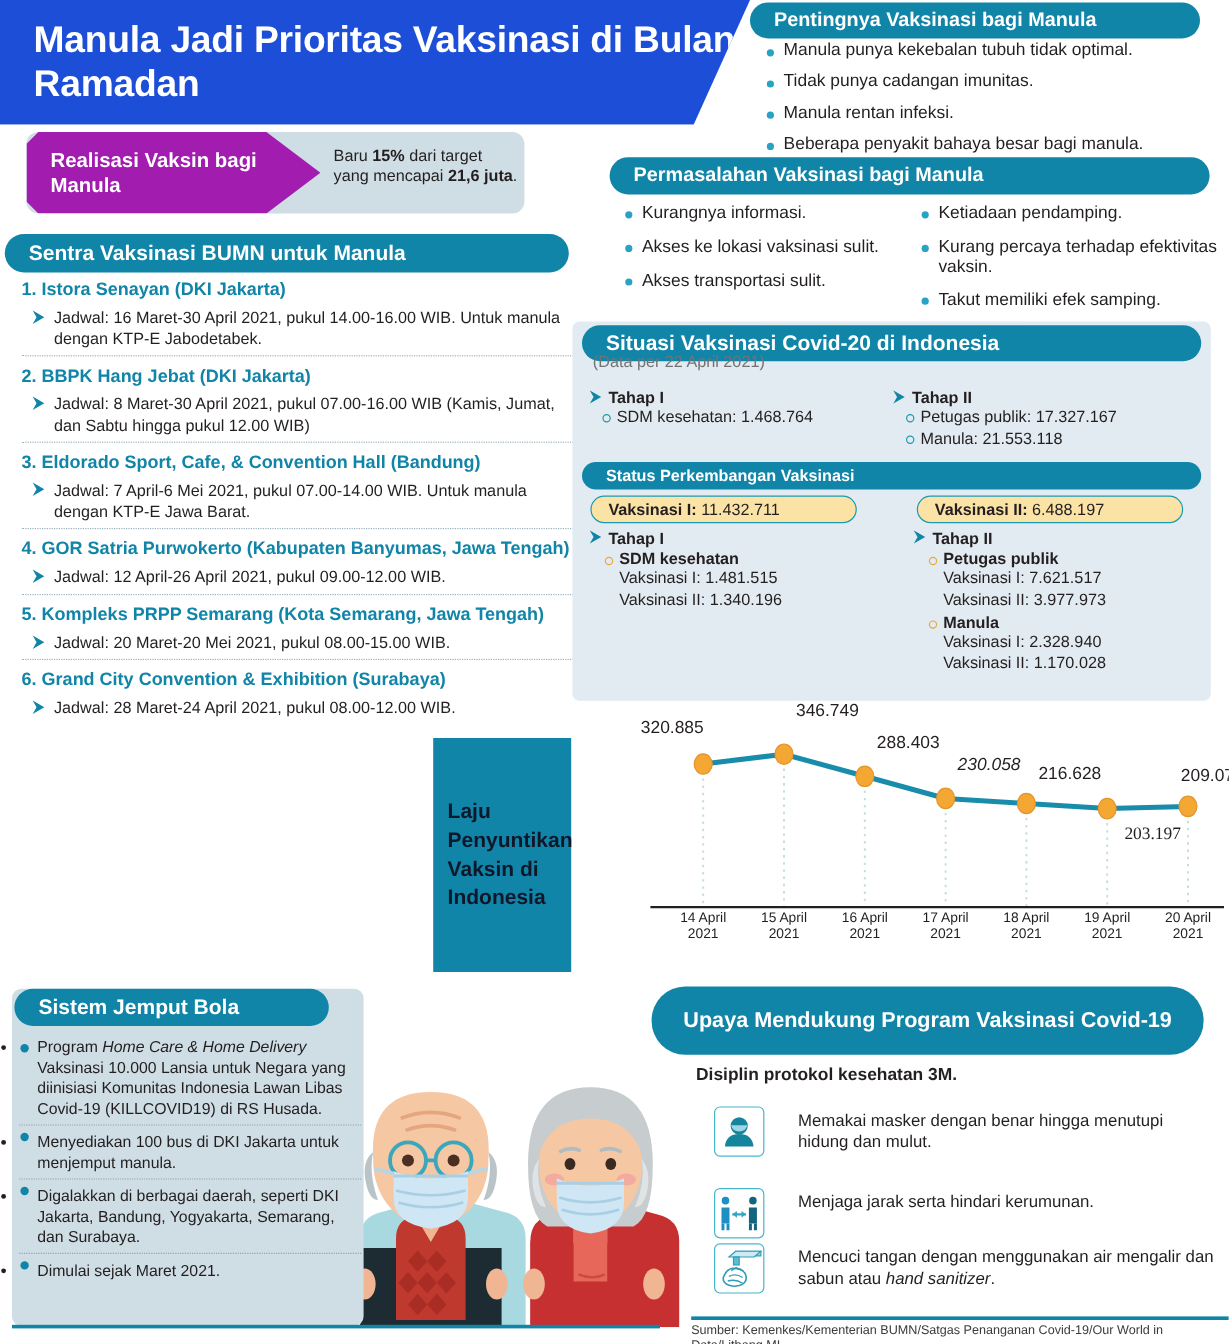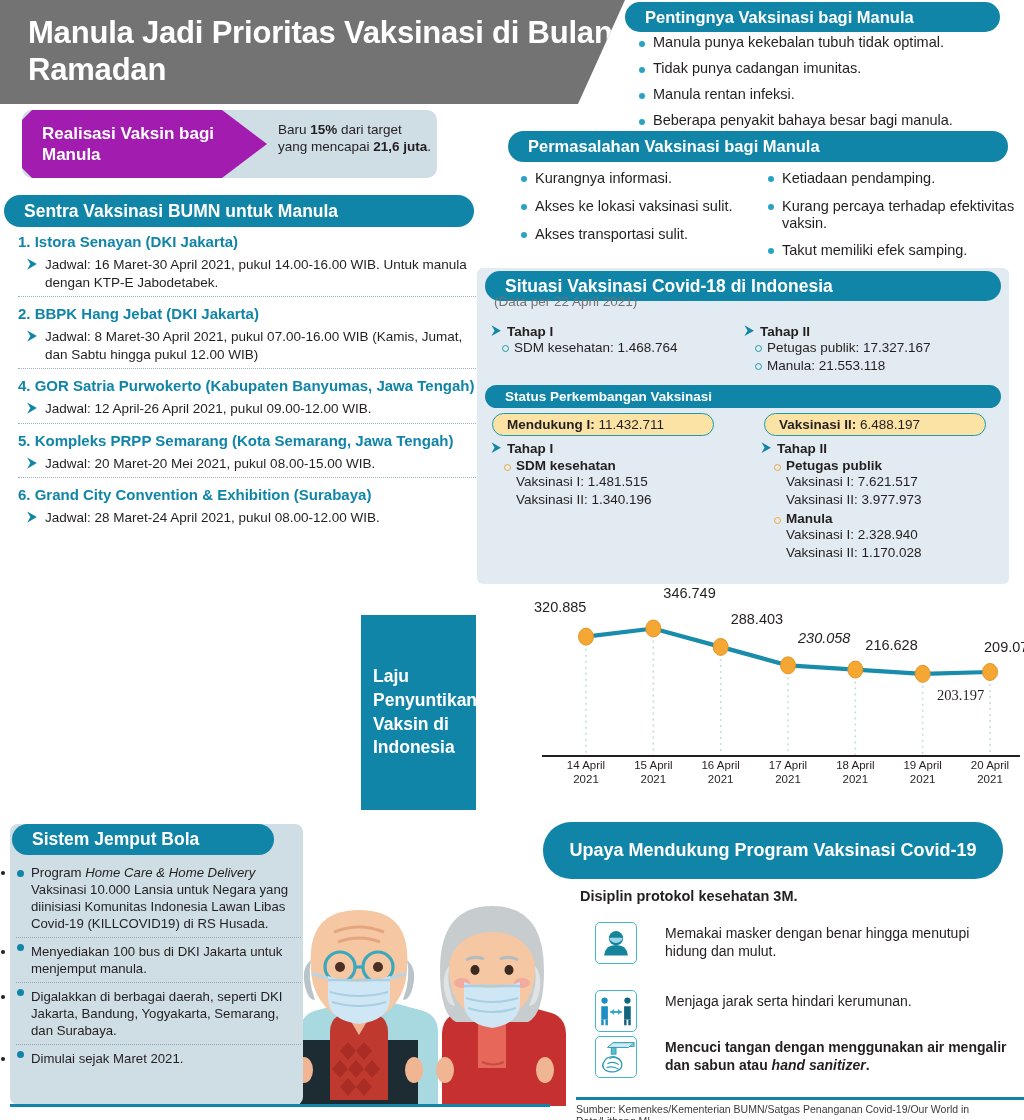--- a/index.html
+++ b/index.html
@@ -8,21 +8,21 @@
   body {
     width:1024px; height:1120px; position:relative; overflow:hidden;
     font-family:"Liberation Sans", sans-serif;
     color:#231f20;
   }
   .page { position:absolute; inset:0; }
 
   
   .header {
     position:absolute; left:0; top:0; width:625px; height:104px;
-    background:#737373;
+    background:#1d4ed8;
     clip-path: polygon(0 0, 625px 0, 578px 104px, 0 104px);
     display:flex; align-items:center;
   }
   .header h1 {
     color:#ffffff; font-size:31px; line-height:1.18; font-weight:bold;
     padding-left:28px; letter-spacing:-0.2px;
   }
 
   
   .pill {
@@ -116,21 +116,21 @@
     border-radius:50%; border:1.4px solid #e9a93b;
   }
   .det-val { padding-left:24px; font-size:13.5px; line-height:1.34; }
 
   
   .chart-title-box {
     position:absolute; left:361px; top:615px; width:115px; height:195px;
     background:#1185a8; display:flex; align-items:center;
   }
   .chart-title-box span {
-    color:#ffffff; font-weight:bold; font-size:17.5px; line-height:1.35; padding-left:12px;
+    color:#0f172a; font-weight:bold; font-size:17.5px; line-height:1.35; padding-left:12px;
   }
   .chart-area { position:absolute; left:520px; top:592px; width:504px; height:215px; }
   .chart-svg { position:absolute; left:0; top:0; }
   .xlabels { position:absolute; left:0; top:166px; width:504px; height:46px; }
   .xlab {
     position:absolute; width:72px; text-align:center; font-size:11.5px; line-height:1.22;
     transform:translateX(-36px);
   }
   .dlabel { position:absolute; font-size:14.5px; white-space:nowrap; }
 
@@ -218,36 +218,40 @@
   <div class="sentra-list" id="sentra-list">
       <div class="sentra-item">
         <div class="sentra-title">1. Istora Senayan (DKI Jakarta)</div>
         <div class="sentra-sub">Jadwal: 16 Maret-30 April 2021, pukul 14.00-16.00 WIB. Untuk manula dengan KTP-E Jabodetabek.</div>
       </div>
       <div class="sentra-item">
         <div class="sentra-title">2. BBPK Hang Jebat (DKI Jakarta)</div>
         <div class="sentra-sub">Jadwal: 8 Maret-30 April 2021, pukul 07.00-16.00 WIB (Kamis, Jumat, dan Sabtu hingga pukul 12.00 WIB)</div>
       </div>
       <div class="sentra-item">
+        <div class="sentra-title">3. Eldorado Sport, Cafe, &amp; Convention Hall (Bandung)</div>
+        <div class="sentra-sub">Jadwal: 7 April-6 Mei 2021, pukul 07.00-14.00 WIB. Untuk manula dengan KTP-E Jawa Barat.</div>
+      </div>
+      <div class="sentra-item">
         <div class="sentra-title">4. GOR Satria Purwokerto (Kabupaten Banyumas, Jawa Tengah)</div>
         <div class="sentra-sub">Jadwal: 12 April-26 April 2021, pukul 09.00-12.00 WIB.</div>
       </div>
       <div class="sentra-item">
         <div class="sentra-title">5. Kompleks PRPP Semarang (Kota Semarang, Jawa Tengah)</div>
         <div class="sentra-sub">Jadwal: 20 Maret-20 Mei 2021, pukul 08.00-15.00 WIB.</div>
       </div>
       <div class="sentra-item">
         <div class="sentra-title">6. Grand City Convention &amp; Exhibition (Surabaya)</div>
         <div class="sentra-sub">Jadwal: 28 Maret-24 April 2021, pukul 08.00-12.00 WIB.</div>
       </div>
     </div>
 
   <div class="situasi-box"></div>
   <div class="pill situasi-head">
-    <span>Situasi Vaksinasi Covid-18 di Indonesia</span>
+    <span>Situasi Vaksinasi Covid-20 di Indonesia</span>
   </div>
   <div class="situasi-sub">(Data per 22 April 2021)</div>
 
   <div class="tahapA">
     <div class="tahap-title">Tahap I</div>
     <div id="tahap1-lines">
         <div class="tahap-line">SDM kesehatan: 1.468.764</div>
       </div>
   </div>
   <div class="tahapB">
@@ -255,21 +259,21 @@
     <div id="tahap2-lines">
         <div class="tahap-line">Petugas publik: 17.327.167</div>
         <div class="tahap-line">Manula: 21.553.118</div>
       </div>
   </div>
 
   <div class="pill status-head">
     <span>Status Perkembangan Vaksinasi</span>
   </div>
   <div class="vpill vpill-1">
-    <b>Mendukung I:</b>&nbsp;<span>11.432.711</span>
+    <b>Vaksinasi I:</b>&nbsp;<span>11.432.711</span>
   </div>
   <div class="vpill vpill-2">
     <b>Vaksinasi II:</b>&nbsp;<span>6.488.197</span>
   </div>
 
   <div class="detA">
     <div class="tahap-title">Tahap I</div>
     <div id="det-left-groups">
         <div class="det-sub">SDM kesehatan</div>
         <div class="det-val">Vaksinasi I: 1.481.515</div>
@@ -434,21 +438,21 @@
             <path d="M5.5 30 h2.6 v6 h-2.6z M9.9 30 h2.6 v6 h-2.6z" fill="#1d8fc4"></path>
             <circle cx="33" cy="10" r="3.3" fill="#12657f"></circle>
             <path d="M29.5 16 h7 v14 h-7z" fill="#12657f"></path>
             <path d="M29.5 30 h2.6 v6 h-2.6z M33.9 30 h2.6 v6 h-2.6z" fill="#12657f"></path>
             <line x1="15" y1="22" x2="27" y2="22" stroke="#34a7c6" stroke-width="2"></line>
             <path d="M15 22 l4-3 v6z" fill="#34a7c6"></path>
             <path d="M27 22 l-4-3 v6z" fill="#34a7c6"></path>
           </svg></div>
         <div class="m3-text">Menjaga jarak serta hindari kerumunan.</div>
       </div>
-      <div class="m3-row" style="top: 1036px; font-weight: bold;">
+      <div class="m3-row" style="top: 1036px;">
         <div class="m3-icon"><svg viewBox="0 0 42 42">
             <path d="M18 6 h22 v4 h-22z" fill="#9fd6e6" stroke="#2f9db5" stroke-width="1"></path>
             <path d="M18 6 l-6 5 h22 l6-5z" fill="#cfeaf2" stroke="#2f9db5" stroke-width="1"></path>
             <rect x="16" y="11" width="5" height="7" fill="#5bbcd2" stroke="#2f9db5" stroke-width="1"></rect>
             <circle cx="18.5" cy="21" r="1.4" fill="#5bbcd2"></circle>
             <circle cx="21.5" cy="25" r="1.2" fill="#5bbcd2"></circle>
             <path d="M8 27 q3-7 10-6 q8 1 9 7 q1 6 -6 8 q-9 2 -13-3 q-2-3 0-6z" fill="#fff" stroke="#2f9db5" stroke-width="1.4"></path>
             <path d="M14 23 q5-4 10 0" stroke="#2f9db5" stroke-width="1.2" fill="none"></path>
             <path d="M12 28 q6-3 12 1" stroke="#2f9db5" stroke-width="1.2" fill="none"></path>
             <path d="M11 32 q7-2 13 2" stroke="#2f9db5" stroke-width="1.2" fill="none"></path>

